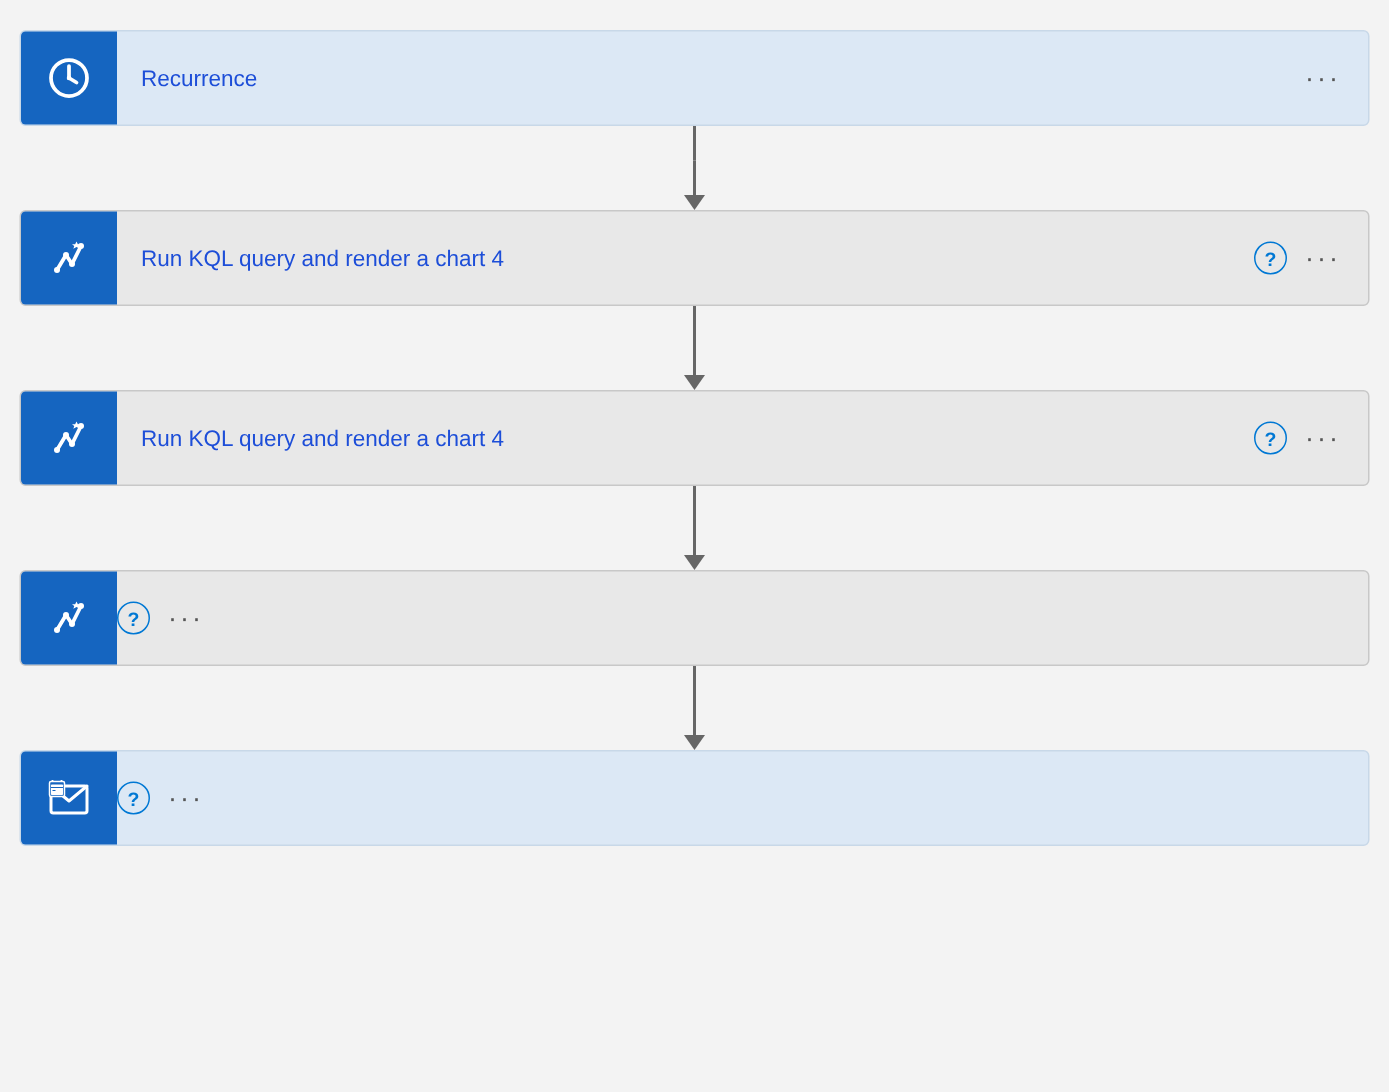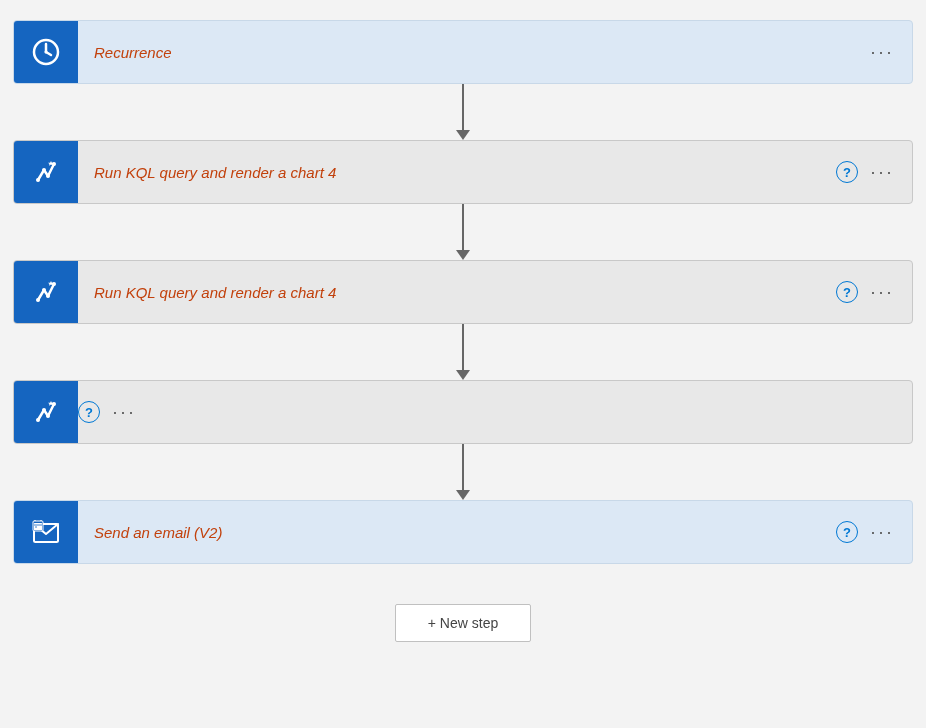--- a/index.html
+++ b/index.html
@@ -49,23 +49,22 @@
 
     .step-icon svg {
       width: 32px;
       height: 32px;
     }
 
     .step-label {
       flex: 1;
       padding: 0 16px;
       font-size: 15px;
-      color: #c2410c;
+      color: #1d4ed8;
       font-weight: 400;
-      font-style: italic;
     }
 
     .step-actions {
       display: flex;
       align-items: center;
       gap: 10px;
       padding-right: 16px;
     }
 
     .help-circle {
@@ -244,24 +243,22 @@
         <polyline points="4,8 16,18 28,8" stroke="white" stroke-width="2" fill="none" stroke-linecap="round" stroke-linejoin="round"></polyline>
 
         <rect x="3" y="5" width="10" height="10" rx="1" fill="#1565c0" stroke="white" stroke-width="1"></rect>
         <rect x="4" y="7" width="8" height="7" rx="0.5" fill="white"></rect>
         <line x1="5" y1="5" x2="5" y2="4" stroke="white" stroke-width="1.2"></line>
         <line x1="11" y1="5" x2="11" y2="4" stroke="white" stroke-width="1.2"></line>
         <line x1="4" y1="9" x2="12" y2="9" stroke="#1565c0" stroke-width="0.8"></line>
         <line x1="5" y1="11" x2="7" y2="11" stroke="#1565c0" stroke-width="0.8"></line>
       </svg>
     </div>
-    <span class="step-label">Send an email (V2)</span>
     <div class="step-actions">
       <div class="help-circle">?</div>
       <button class="dots-btn">···</button>
     </div>
   </div>
 
   <div class="bottom-actions">
-    <button class="action-btn">+ New step</button>
   </div>
 
 </div>
 
 </body></html>

